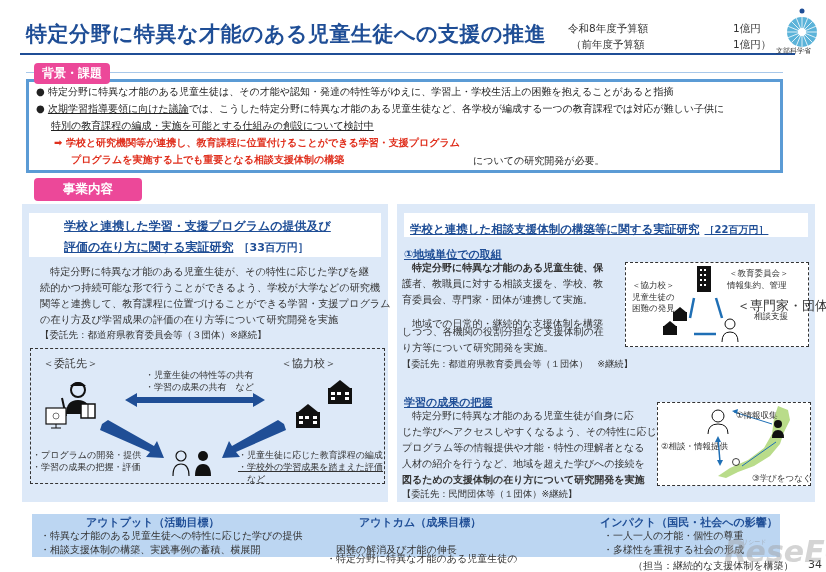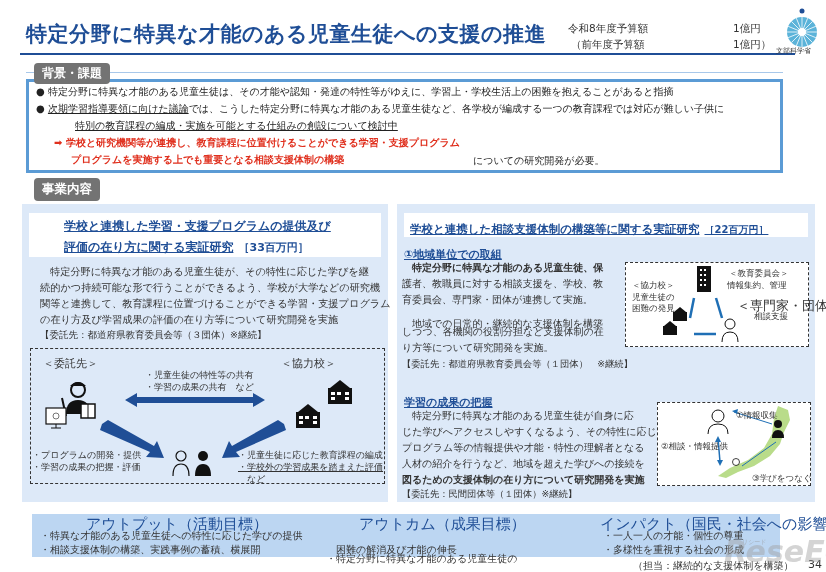--- a/index.html
+++ b/index.html
@@ -10,40 +10,40 @@
 
   
   .title { left: 26px; top: 20px; font-size: 21px; font-weight: bold; color: #1f4e96; letter-spacing: 0.5px; white-space: nowrap; }
   .title-rule2 { left: 20px; top: 53px; width: 775px; height: 2px; background: #1f4e96; }
   .budget { font-size: 10.5px; color: #333; white-space: nowrap; }
   .logo { left: 782px; top: 8px; width: 40px; height: 50px; }
   .logo-text { left: 776px; top: 46px; font-size: 7px; color: #333; white-space: nowrap; }
 
   
   .bg-box { left: 26px; top: 79px; width: 757px; height: 94px; border: 3px solid #5b9bd5; background: #fff; }
-  .tag { background: #737373; color: #fff; font-weight: bold; border-radius: 4px; font-size: 12px; padding: 2px 8px; white-space: nowrap; }
+  .tag { background: #ec4899; color: #fff; font-weight: bold; border-radius: 4px; font-size: 12px; padding: 2px 8px; white-space: nowrap; }
   .bg-line { font-size: 10px; color: #222; white-space: nowrap; }
   .ul { text-decoration: underline; }
   .red { color: #e0301e; font-weight: bold; }
 
   
   .panel { background: #dde9f8; }
   .panel-head { background: #fff; }
   .ptitle { font-weight: bold; color: #1f4e96; font-size: 12px; text-decoration: underline; white-space: nowrap; }
   .pmoney { font-weight: bold; color: #1f4e96; font-size: 11px; white-space: nowrap; }
   .ptext { font-size: 10.2px; color: #333; line-height: 16px; white-space: nowrap; }
   .dash { border: 1.5px dashed #333; }
   .small { font-size: 9px; color: #333; white-space: nowrap; line-height: 12px; }
   .sub { font-weight: bold; color: #1f4e96; font-size: 11px; text-decoration: underline; white-space: nowrap; }
 
   
   .chev { background: #bcd6f2; clip-path: polygon(0 0, calc(100% - 14px) 0, 100% 50%, calc(100% - 14px) 100%, 0 100%, 14px 50%); }
   .chev.first { clip-path: polygon(0 0, calc(100% - 14px) 0, 100% 50%, calc(100% - 14px) 100%, 0 100%); }
   .chev.last { clip-path: polygon(0 0, 100% 0, 100% 100%, 0 100%, 14px 50%); }
-  .chev-title { font-weight: normal; color: #1f4e96; font-size: 15px; white-space: nowrap; }
+  .chev-title { font-weight: bold; color: #1f4e96; font-size: 11px; white-space: nowrap; }
   .chev-text { font-size: 10px; color: #333; white-space: nowrap; line-height: 14px; }
 
   .footer { font-size: 10px; color: #333; white-space: nowrap; }
   .wm { font-size: 30px; font-weight: bold; color: rgba(160,160,160,0.45); font-style: italic; white-space: nowrap; }
 </style>
 </head>
 <body>
 
 <div class="abs title">特定分野に特異な才能のある児童生徒への支援の推進</div>
 <div class="abs title-rule2"></div>
@@ -75,29 +75,29 @@
 <div class="abs tag" style="left:34px;top:63px;">背景・課題</div>
 
 <div class="abs bg-line" style="left:36px;top:85px;">
   <span>●</span>
   <span>特定分野に特異な才能のある児童生徒は、その才能や認知・発達の特性等がゆえに、学習上・学校生活上の困難を抱えることがあると指摘</span>
 </div>
 <div class="abs bg-line" style="left:36px;top:102px;">
   <span>●</span>
   <span class="ul">次期学習指導要領に向けた議論</span><span>では、こうした特定分野に特異な才能のある児童生徒など、各学校が編成する一つの教育課程では対応が難しい子供に</span>
 </div>
-<div class="abs bg-line ul" style="left:51px;top:119px;margin-left:24px;">特別の教育課程の編成・実施を可能とする仕組みの創設について検討中</div>
+<div class="abs bg-line ul" style="left:51px;top:119px;">特別の教育課程の編成・実施を可能とする仕組みの創設について検討中</div>
 <div class="abs bg-line red" style="left:54px;top:136px;">
   <span>➡</span>
   <span>学校と研究機関等が連携し、教育課程に位置付けることができる学習・支援プログラム</span>
 </div>
 <div class="abs bg-line red" style="left:71px;top:153px;">プログラムを実施する上でも重要となる相談支援体制の構築</div>
 <div class="abs bg-line" style="left:473px;top:154px;">についての研究開発が必要。</div>
 
-<div class="abs tag" style="left:34px;top:178px;font-size:12.5px;padding:3px 8px;">事業内容</div>
+<div class="abs tag" style="left:34px;top:178px;font-size:12.5px;padding:3px 29px;">事業内容</div>
 
 <div class="abs panel" style="left:22px;top:204px;width:366px;height:298px;"></div>
 <div class="abs panel-head" style="left:29px;top:213px;width:352px;height:44px;"></div>
 <div class="abs ptitle" style="left:64px;top:218px;">学校と連携した学習・支援プログラムの提供及び</div>
 <div class="abs" style="left:64px;top:236px;white-space:nowrap;">
   <span class="ptitle">評価の在り方に関する実証研究</span>
   <span class="pmoney">［33百万円］</span>
 </div>
 <div class="abs ptext" style="left:40px;top:264px;text-indent:10px;">特定分野に特異な才能のある児童生徒が、その特性に応じた学びを継</div>
 <div class="abs ptext" style="left:40px;top:280px;">続的かつ持続可能な形で行うことができるよう、学校が大学などの研究機</div>

